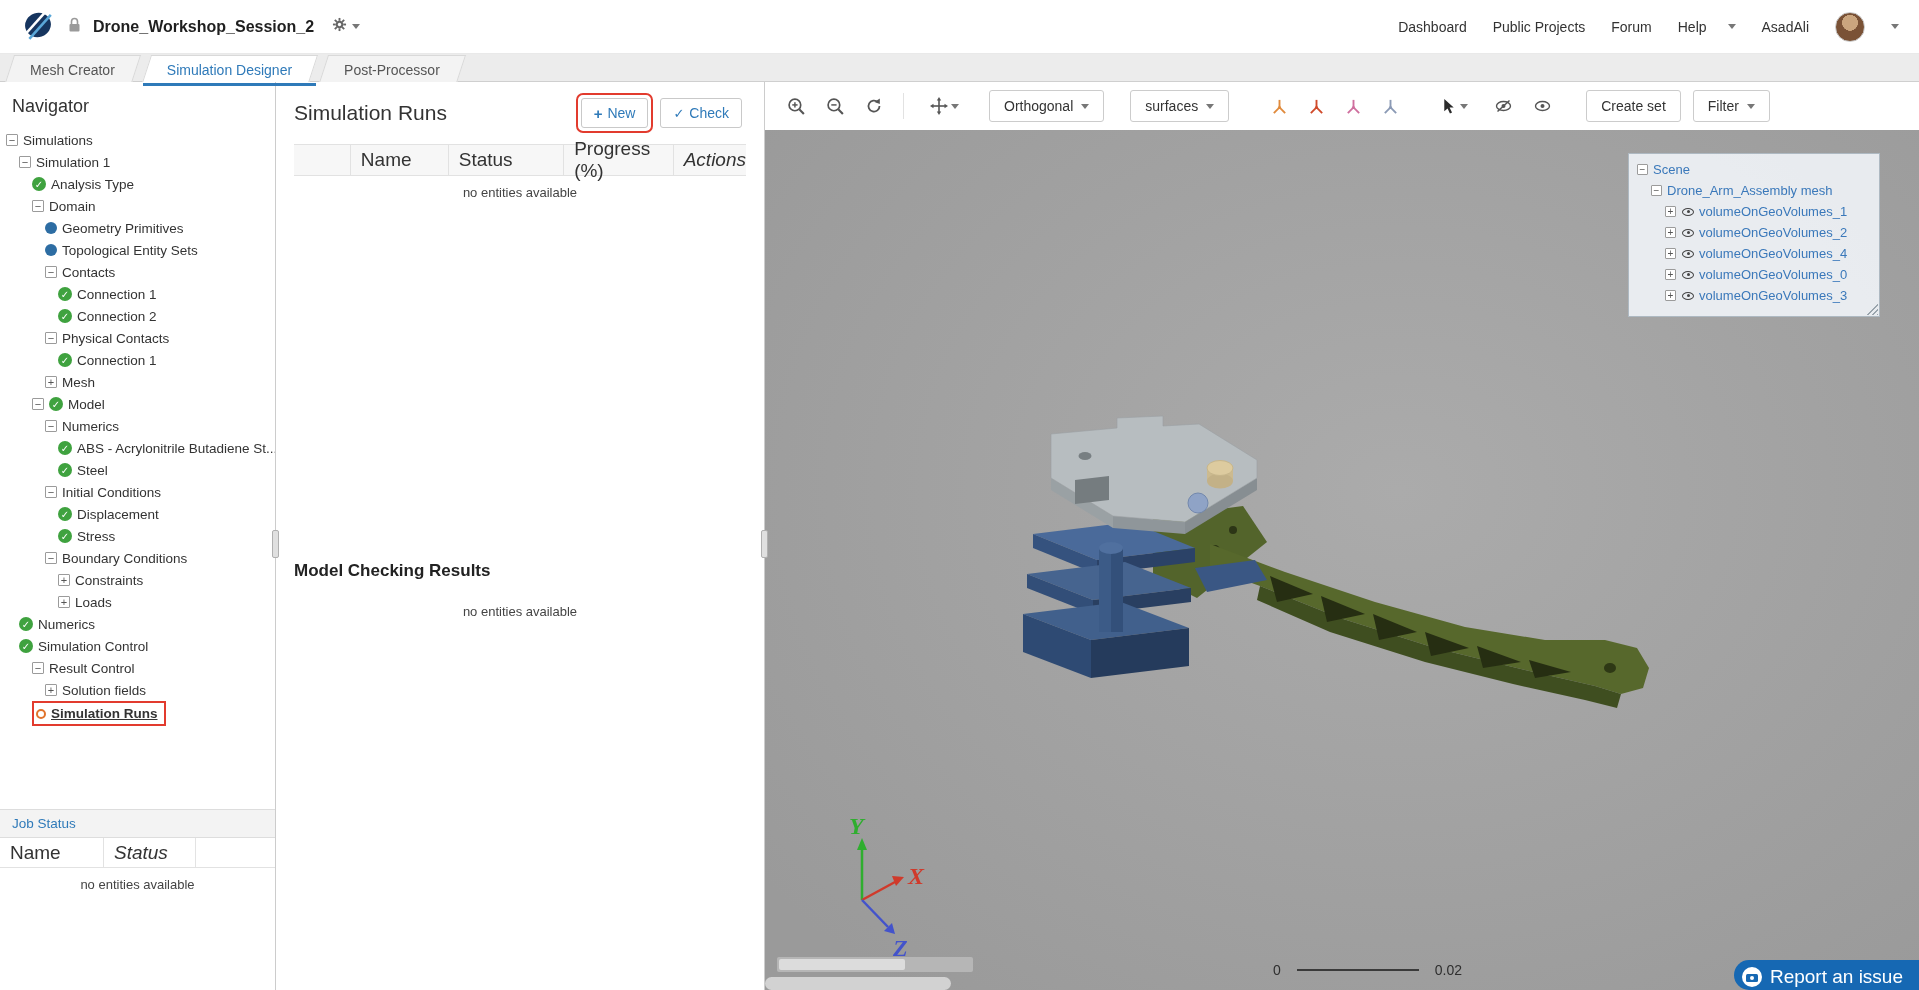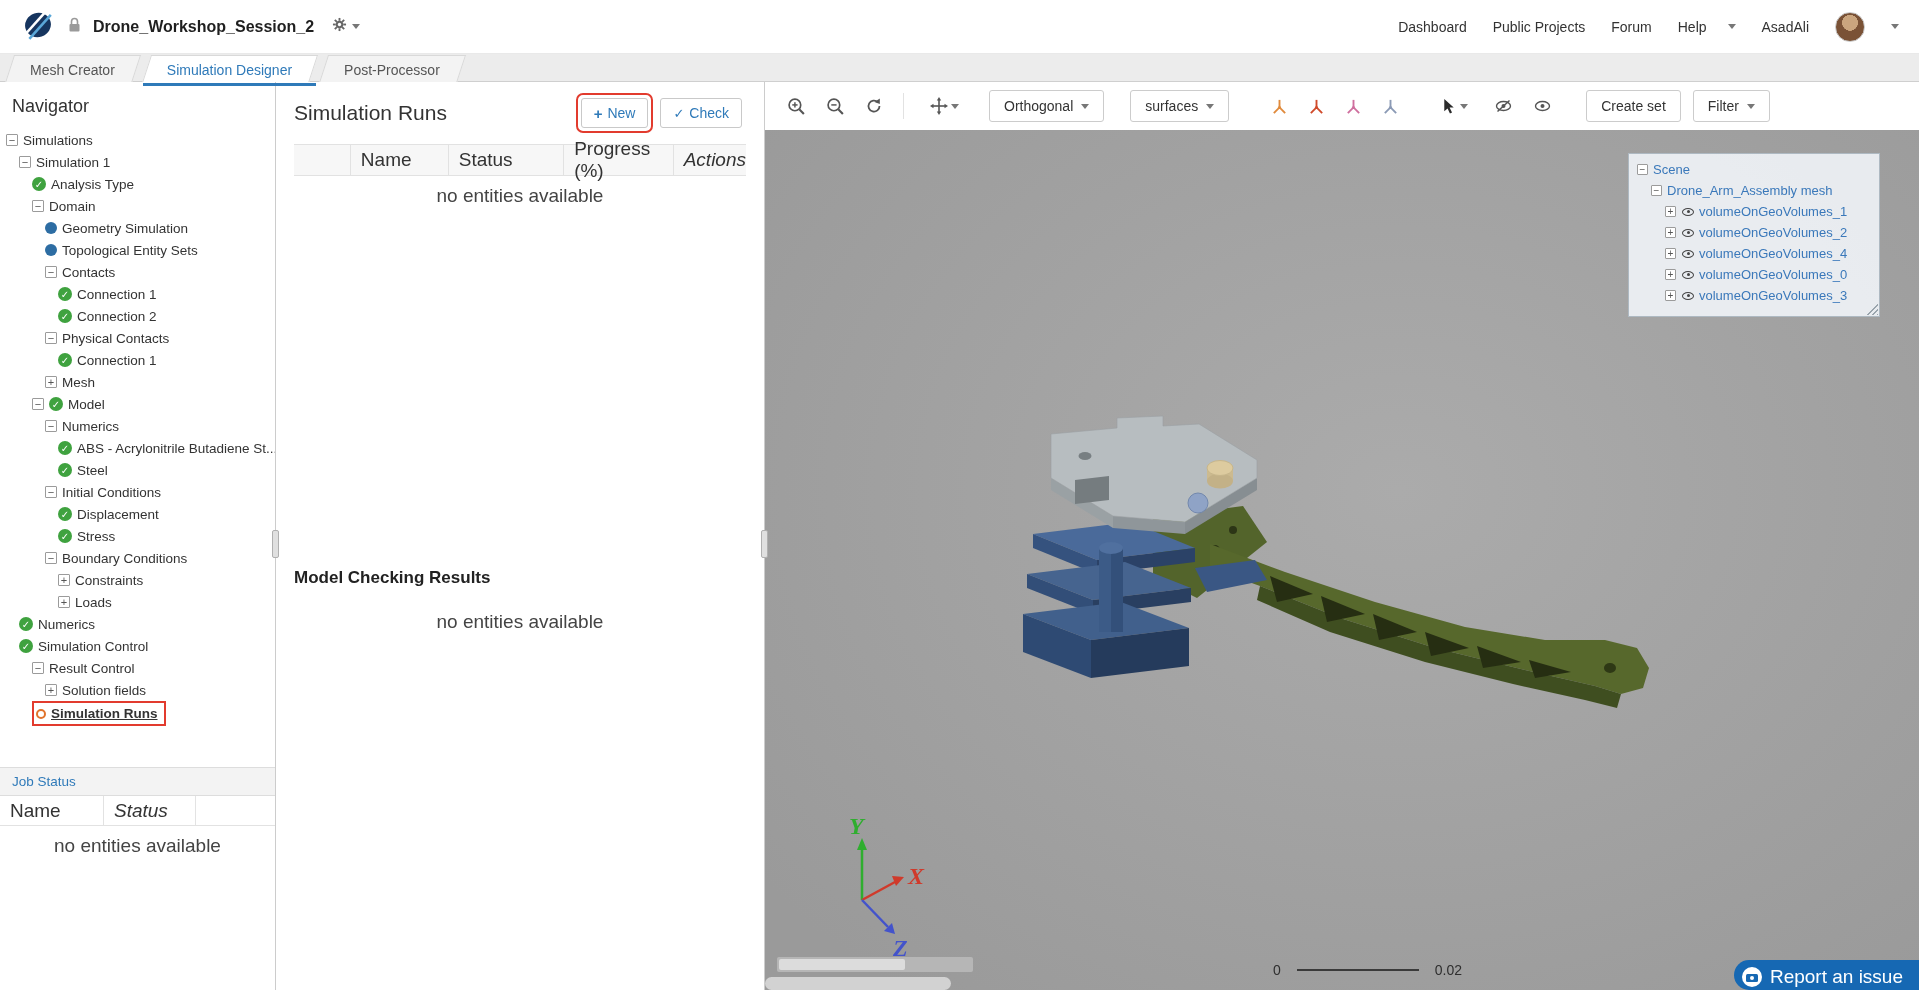--- a/index.html
+++ b/index.html
@@ -47,32 +47,32 @@
   .nicon { flex:none; margin-right:5px; display:inline-flex; align-items:center; justify-content:center; }
   .nicon.collapse,.nicon.expand { width:12px; height:12px; border:1px solid #9b9b9b; background:#fff;
         color:#555; font-size:11px; line-height:10px; border-radius:1px; }
   .nicon.check { width:14px; height:14px; border-radius:50%; background:#3fa23f; color:#fff; font-size:10px; }
   .nicon.dot { width:12px; height:12px; border-radius:50%; background:#2d6da3; }
   .nicon.pending { width:10px; height:10px; border-radius:50%; border:2px solid #e0732c; background:#fff; }
   .tree-row.annotated { border:2px solid #e23b2e; padding:0 6px 0 2px; height:25px; }
   .tree-row.annotated .tlabel { text-decoration:underline; font-weight:700; }
 
   
-  .job-status { height:223px; border-top:1px solid #ddd; }
+  .job-status { height:181px; border-top:1px solid #ddd; }
   .js-header { height:28px; background:#f3f3f3; border-bottom:1px solid #ddd; color:#2f7ab9;
                font-size:13.5px; display:flex; align-items:center; padding-left:12px; cursor:pointer; }
   .thead { display:flex; align-items:stretch; height:32px; background:#f7f7f7;
            border-top:1px solid #e2e2e2; border-bottom:1px solid #e2e2e2; }
   .th { font-size:19px; color:#333; padding-left:10px; border-right:1px solid #e2e2e2;
         display:flex; align-items:center; }
   .thead .th:last-child { border-right:none;font-style:italic; }
   .js-thead { background:#fff; border-top:none; height:30px; }
   .js-thead .th:nth-child(1) { width:104px; }
   .js-thead .th:nth-child(2) { width:92px; border-right:1px solid #e3e3e3; }
-  .empty { text-align:center; font-size:19px; color:#444; padding:9px 0; }
+  .empty { text-align:center; font-size:13px; color:#444; padding:9px 0; }
 
   
   .mid-head { display:flex; justify-content:space-between; align-items:center; padding:16px 18px 12px 18px; }
   .mid-head h2 { font-size:21px; font-weight:400; color:#333; }
   .btns { display:flex; align-items:center; gap:12px; margin-right:4px; }
   .red-outline { outline:2px solid #e23b2e; outline-offset:3px; display:inline-flex; border-radius:2px; }
   .btn { display:inline-flex; align-items:center; gap:5px; height:30px; padding:0 12px; background:#fff;
          border:1px solid #c9c9c9; border-radius:3px; color:#2f7ab9; font-size:14px; cursor:pointer; font-family:inherit; }
   .plus-ic { font-weight:700; font-size:15px; }
   .chk-ic { font-size:13px; }
@@ -215,21 +215,21 @@
           <div class="tree-row" style="margin-left: 32px;">
             <span class="nicon check">✓</span>
             <span class="tlabel">Analysis Type</span>
           </div>
           <div class="tree-row" style="margin-left: 32px;">
             <span class="nicon collapse">−</span>
             <span class="tlabel">Domain</span>
           </div>
           <div class="tree-row" style="margin-left: 45px;">
             <span class="nicon dot"></span>
-            <span class="tlabel">Geometry Simulation</span>
+            <span class="tlabel">Geometry Primitives</span>
           </div>
           <div class="tree-row" style="margin-left: 45px;">
             <span class="nicon dot"></span>
             <span class="tlabel">Topological Entity Sets</span>
           </div>
           <div class="tree-row" style="margin-left: 45px;">
             <span class="nicon collapse">−</span>
             <span class="tlabel">Contacts</span>
           </div>
           <div class="tree-row" style="margin-left: 58px;">

